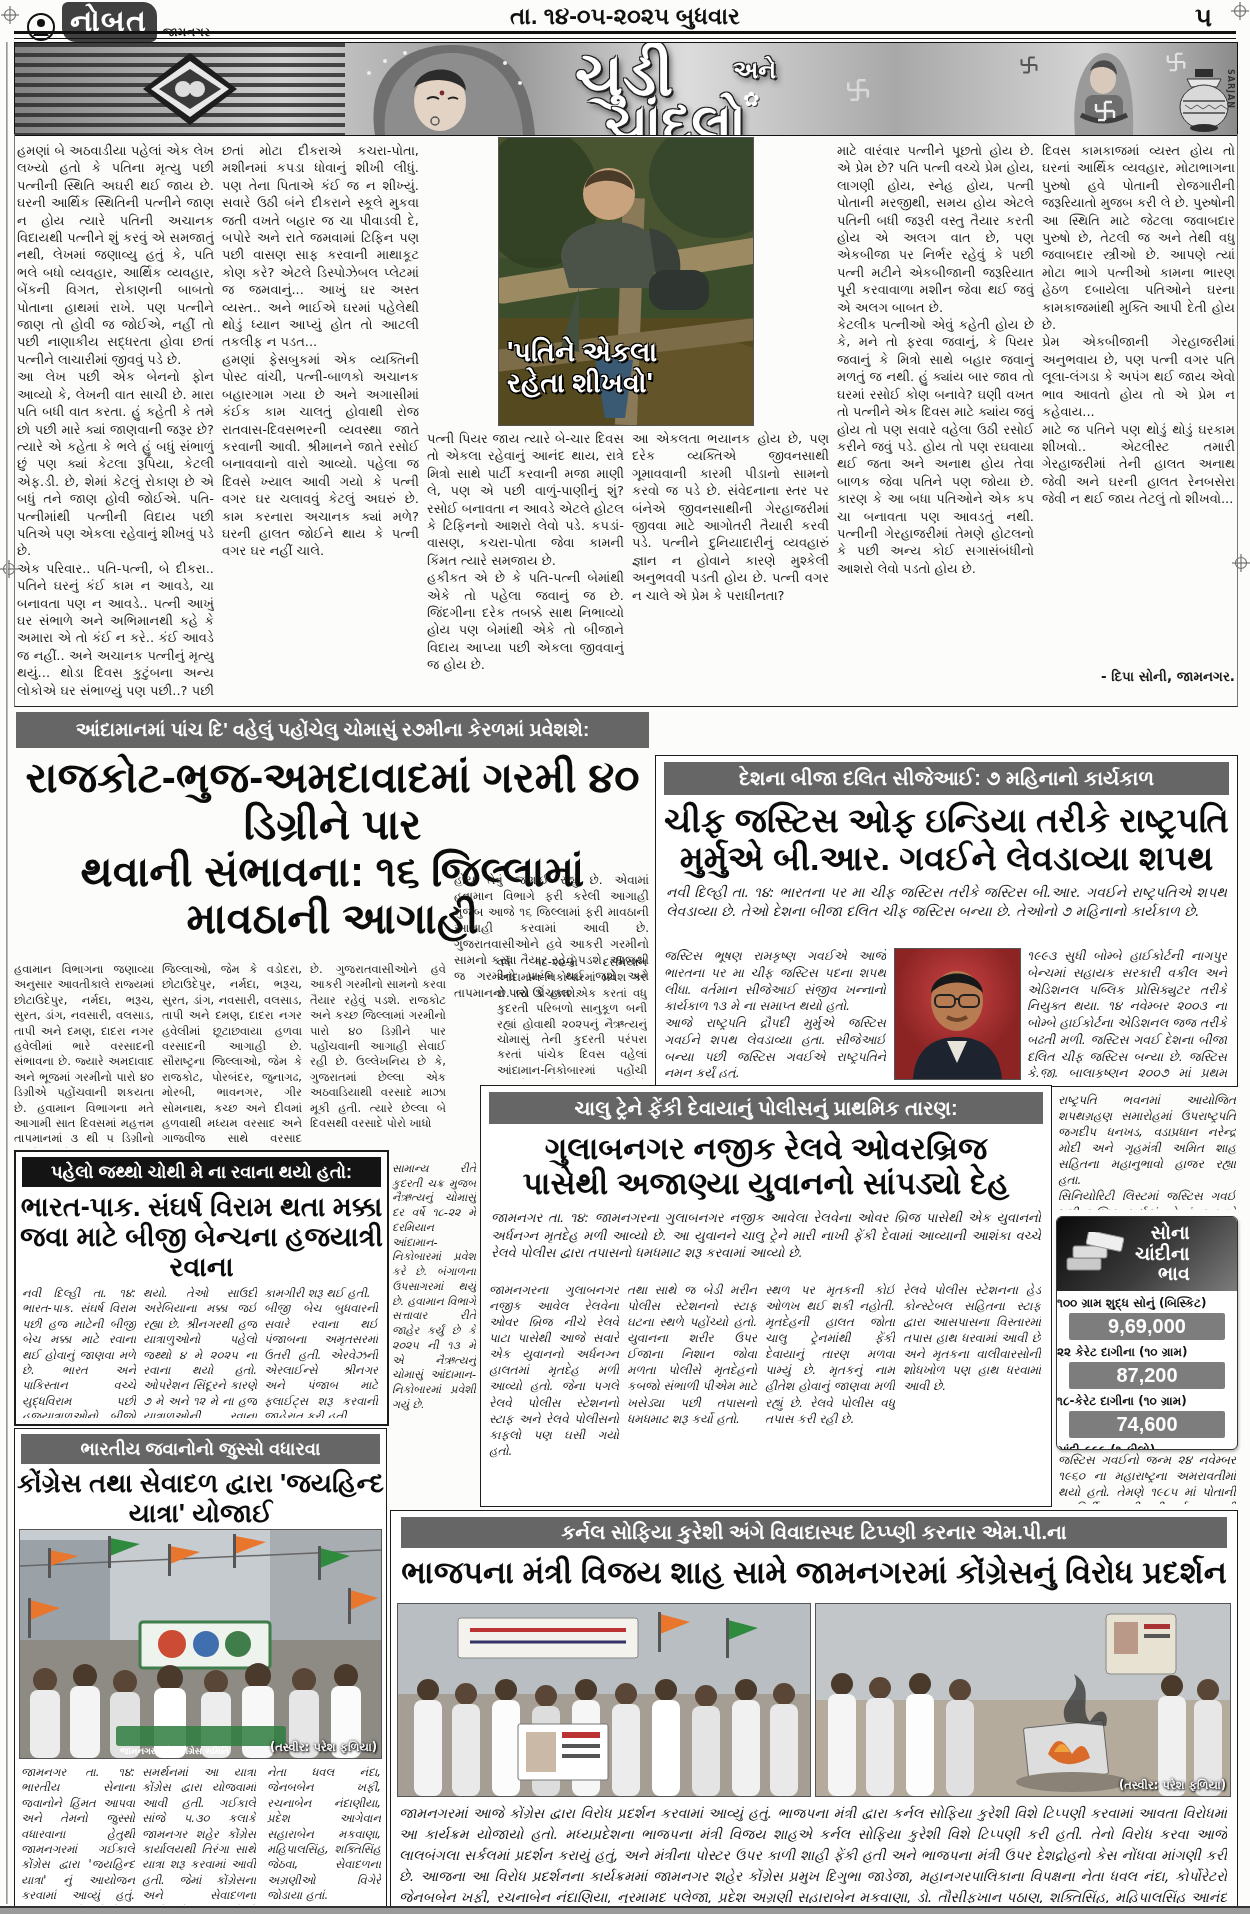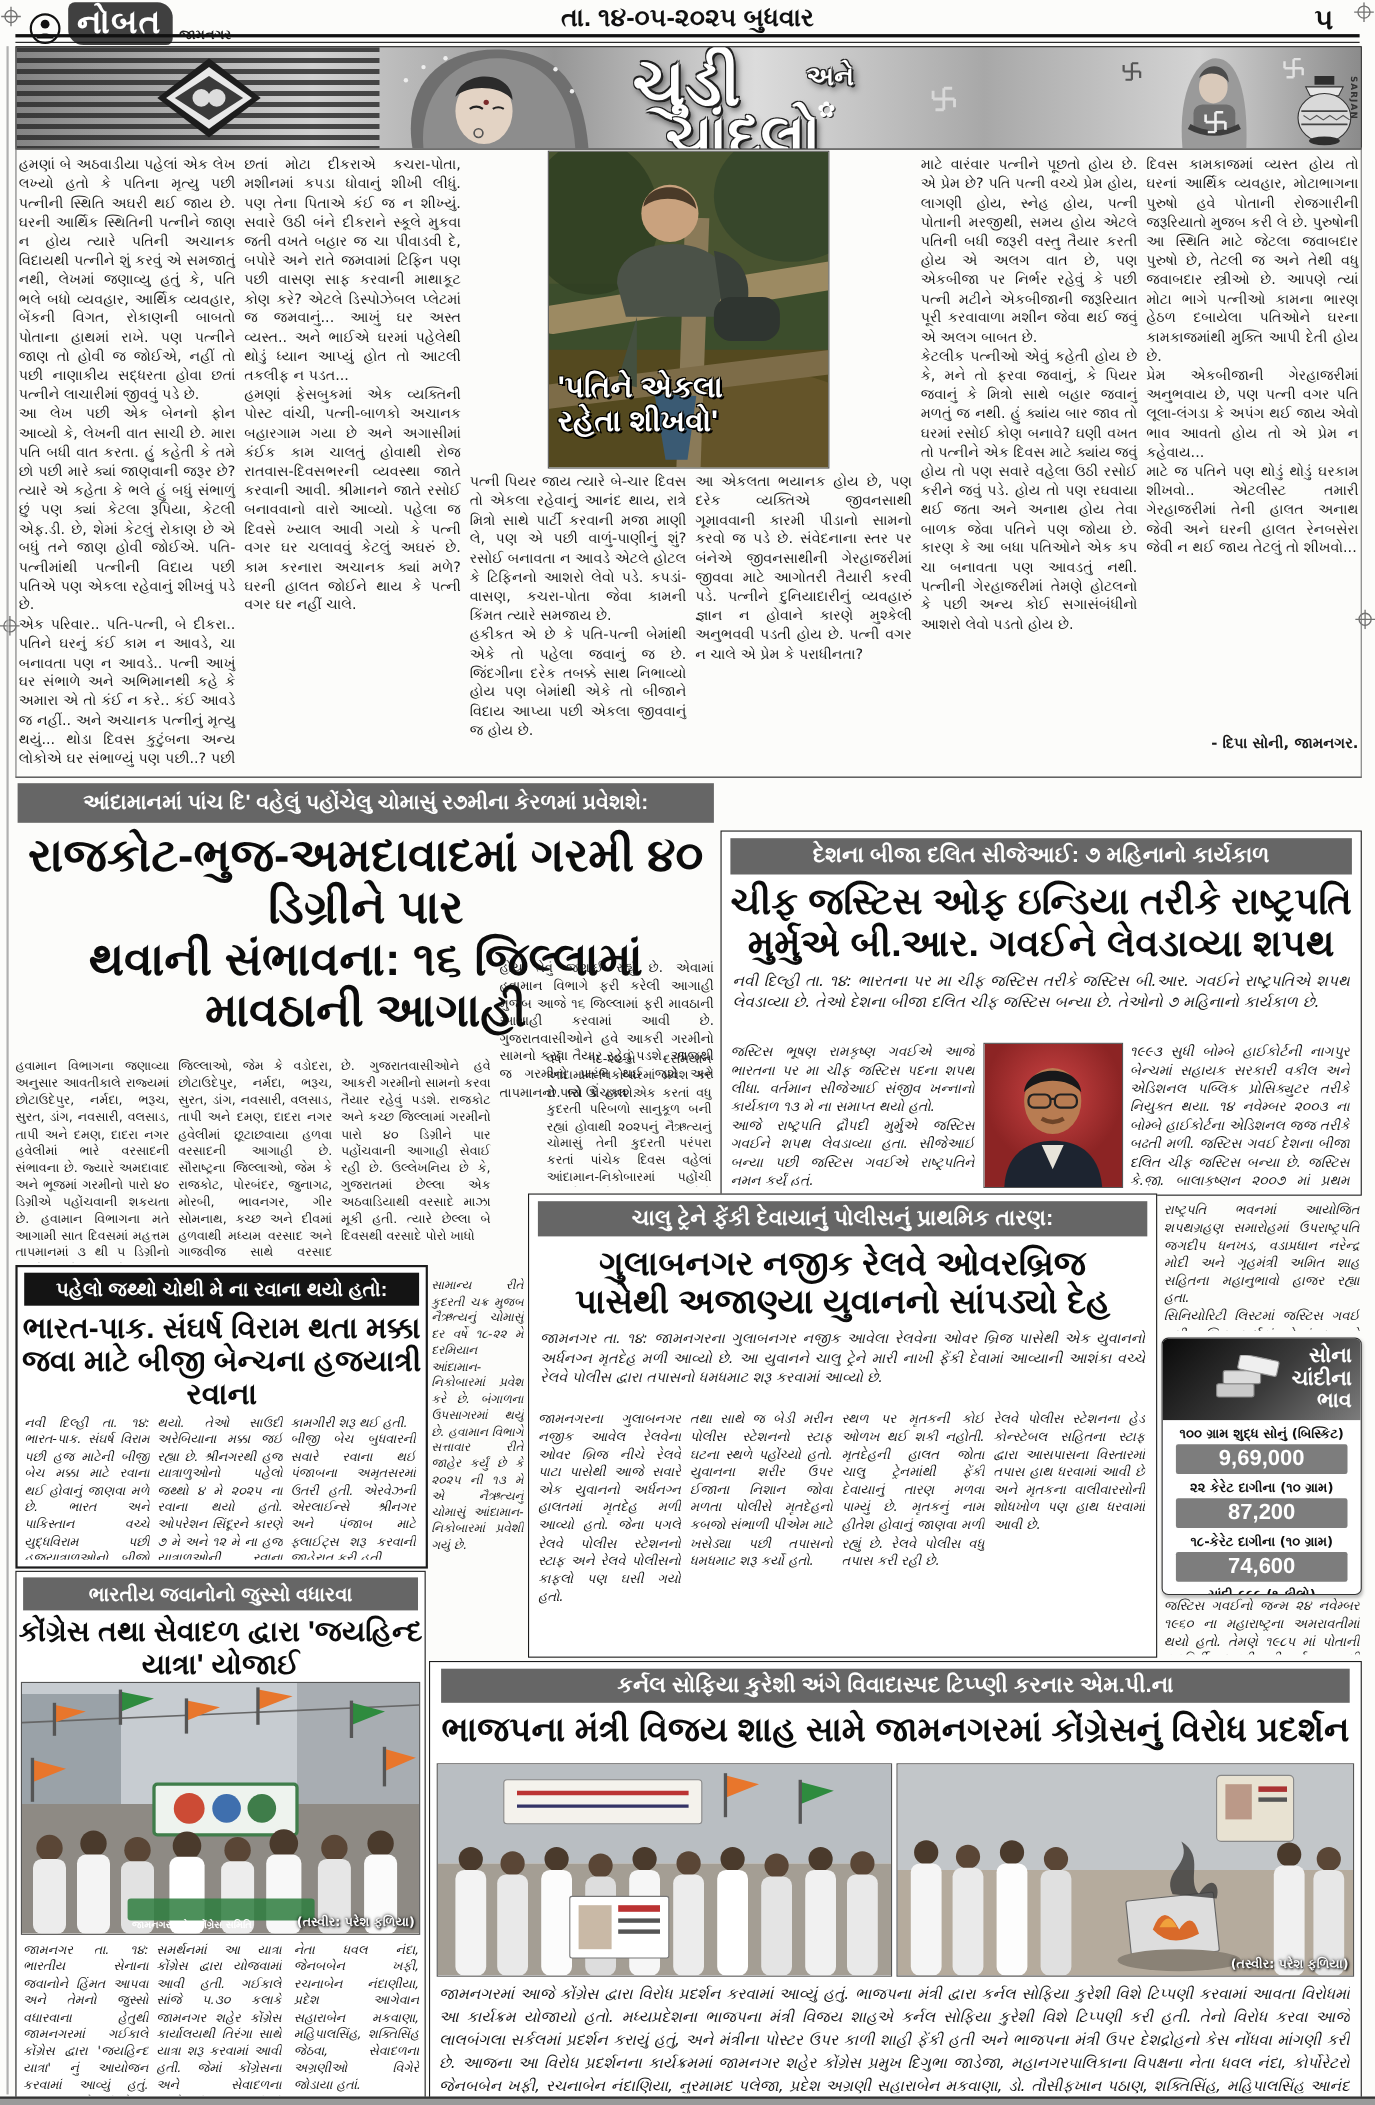--- a/index.html
+++ b/index.html
@@ -38,24 +38,24 @@
   .pullquote{position:absolute;left:8px;bottom:26px;width:200px;color:#fff;font-weight:800;font-size:27px;line-height:1.15;
              font-family:"Liberation Sans",sans-serif;
              text-shadow:2px 2px 0 #000,-1px -1px 0 #000,1px -1px 0 #000,-1px 1px 0 #000;}
   .credit{position:absolute;right:4px;color:#fff;font-size:11.5px;font-weight:700;
           text-shadow:1px 1px 2px #000,0 0 3px #000;}
   .caption{font-size:14px;line-height:1.5;text-align:justify;font-style:italic;color:#151515;}
   
   .goldbox{border:1.5px solid #333;background:#fff;border-radius:6px;overflow:hidden;
            box-shadow:1px 2px 3px rgba(0,0,0,.25);}
   .gold-hdr{background:linear-gradient(135deg,#0a0a0a,#3c3c3c 55%,#7c7c7c);display:flex;align-items:center;
-            justify-content:flex-end;padding:6px 8px;gap:8px;}
+            padding:6px 8px;gap:8px;}
   .gold-title{color:#fff;font-weight:800;font-size:19px;text-align:right;line-height:1.08;white-space:pre-line;
               font-family:"Liberation Sans",sans-serif;}
-  .gold-label{font-size:12px;font-weight:700;text-align:center;color:#101010;margin-top:5px;}
+  .gold-label{font-size:12px;font-weight:700;text-align:left;color:#101010;margin-top:5px;}
   .gold-value{background:#7d7d7d;color:#fff;font-weight:700;font-size:20px;text-align:center;
               margin:3px 12px 0 12px;padding:2px 0;font-family:"Liberation Sans",sans-serif;border-radius:2px;}
 </style>
 </head>
 <body>
 
 <div class="page">
 
   <svg class="abs regmark" style="left:1px;top:6px" viewBox="0 0 18 18">
       <circle cx="9" cy="9" r="5.5" fill="none" stroke="#444" stroke-width="1.2"></circle>

